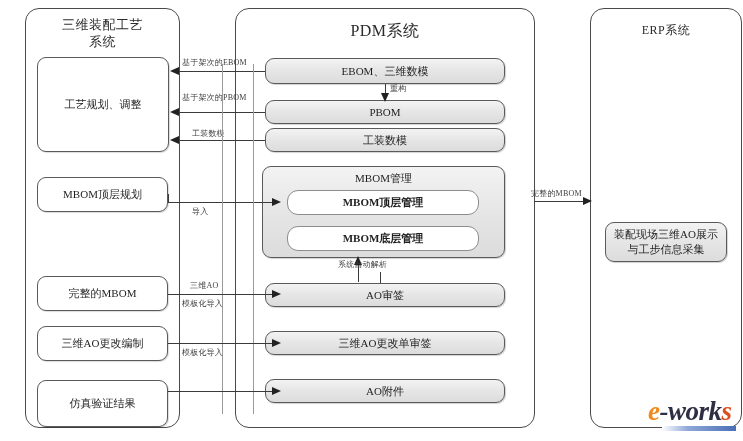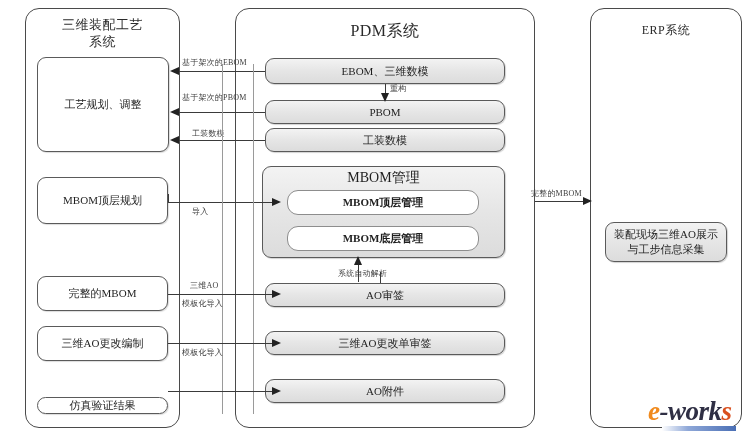--- a/index.html
+++ b/index.html
@@ -61,21 +61,21 @@
   .node.group {
     align-items: flex-start;
     justify-content: center;
   }
   .group-title {
     position: absolute;
     top: 4px;
     left: 0;
     right: 0;
     text-align: center;
-    font-size: 14px;
+    font-size: 11px;
     line-height: 14px;
   }
   .node.white-inner {
     background: #ffffff;
     border: 1px solid #8d8d8d;
     border-radius: 11px;
     box-shadow: none;
     font-weight: bold;
   }
 
@@ -164,33 +164,33 @@
   </div>
   <div class="system-title" style="left:25px; top:16px; width:155px;">
     <div>三维装配工艺</div>
     <div>系统</div>
   </div>
 
   <div class="node plain" style="left:37px; top:57px; width:132px; height:95px;">
     <span>工艺规划、调整</span>
   </div>
 
-  <div class="node plain" style="left:37px; top:177px; width:131px; height:47px;font-family:Liberation Serif, serif;">
+  <div class="node plain" style="left:37px; top:177px; width:131px; height:35px;font-family:Liberation Serif, serif;">
     <span>MBOM顶层规划</span>
   </div>
 
   <div class="node plain" style="left:37px; top:276px; width:131px; height:35px;">
     <span>完整的MBOM</span>
   </div>
 
   <div class="node plain" style="left:37px; top:326px; width:131px; height:35px;">
     <span>三维AO更改编制</span>
   </div>
 
-  <div class="node plain" style="left:37px; top:397px; width:131px; height:17px;">
+  <div class="node plain" style="left:37px; top:380px; width:131px; height:47px;">
     <span>仿真验证结果</span>
   </div>
 
   <div class="system" style="left:235px; top:8px; width:300px; height:420px;"></div>
   <div class="system-title" style="left:235px; top:22px; width:300px; font-size:16px;">
     <span>PDM系统</span>
   </div>
 
   <div class="node" style="left:265px; top:100px; width:240px; height:24px;">
     <span>PBOM</span>
@@ -258,21 +258,21 @@
   <div class="arrow-right" style="left:272px; top:197.5px;"></div>
   <div class="edge-label" style="left:192px; top:207px;">导入</div>
 
   <div class="vline" style="left:222px; top:64px; height:350px; border-color:#9a9a9a;"></div>
   <div class="vline" style="left:253px; top:64px; height:350px; border-color:#9a9a9a;"></div>
 
   <div class="vline" style="left:358px; top:262px; height:20px;"></div>
   <div class="arrow-up" style="left:353.5px; top:256px;"></div>
 
   <div class="vline" style="left:380px; top:272px; height:11px;"></div>
-  <div class="edge-label" style="left:338px; top:269px;text-align:center;">系统自动解析</div>
+  <div class="edge-label" style="left:338px; top:260px;text-align:center;">系统自动解析</div>
 
   <div class="hline" style="left:168px; top:294px; width:111px;"></div>
   <div class="arrow-right" style="left:272px; top:289.5px;"></div>
   <div class="edge-label" style="left:190px; top:281px;">三维AO</div>
   <div class="edge-label" style="left:182px; top:299px;">模板化导入</div>
 
   <div class="hline" style="left:168px; top:343px; width:111px;"></div>
   <div class="arrow-right" style="left:272px; top:338.5px;"></div>
   <div class="edge-label" style="left:182px; top:348px;">模板化导入</div>
 

